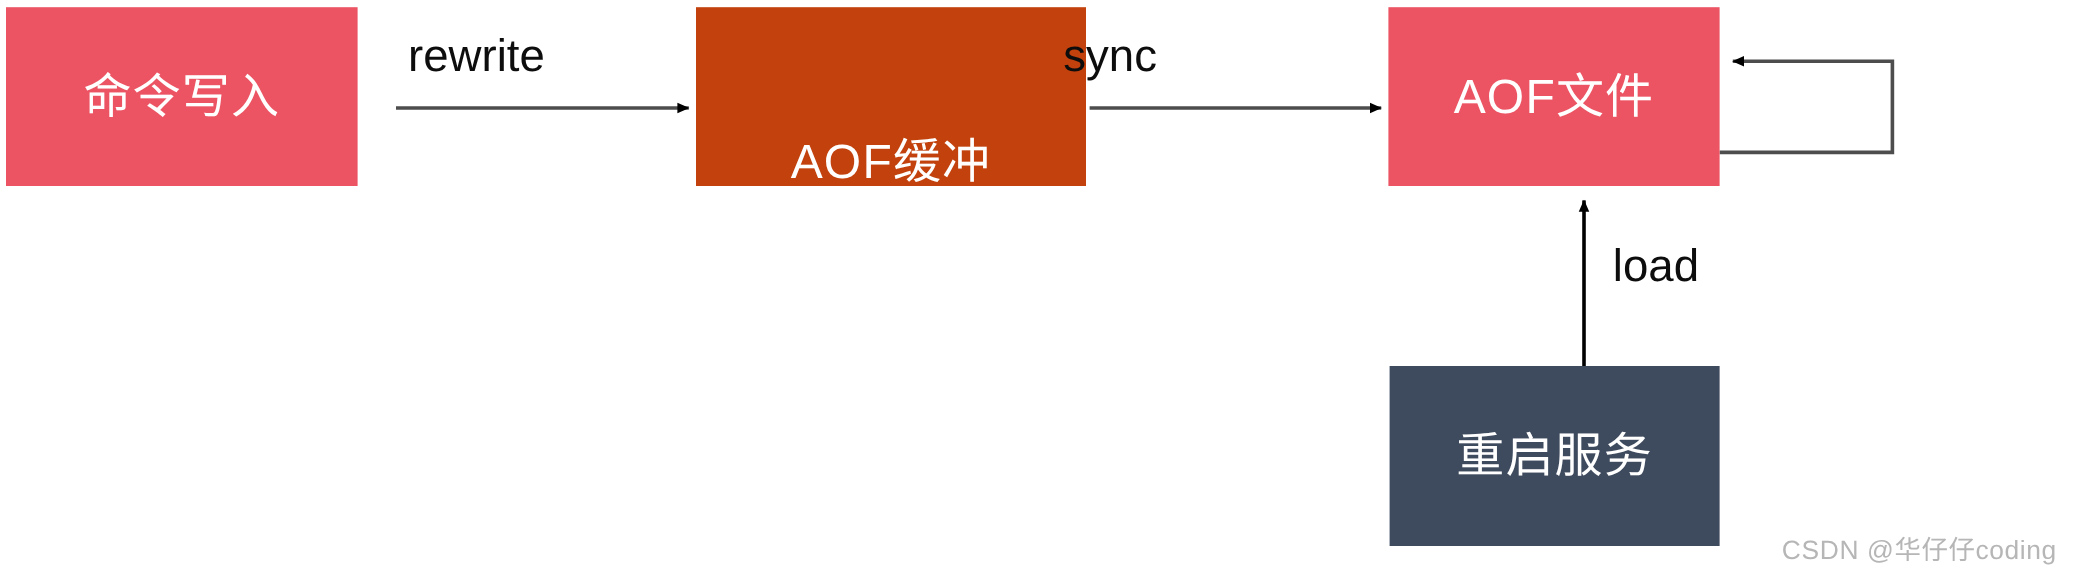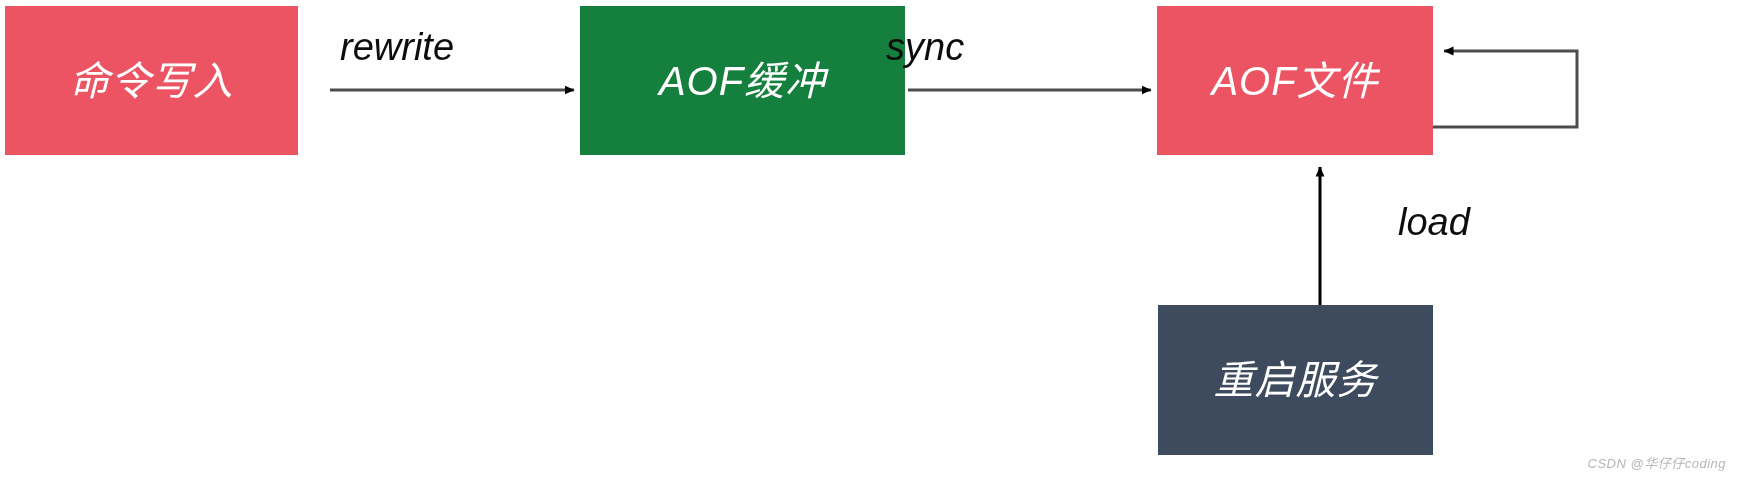--- a/index.html
+++ b/index.html
@@ -10,21 +10,20 @@
   }
   body {
     font-family: "Liberation Sans", "DejaVu Sans", sans-serif;
   }
   #canvas {
     position: relative;
     width: 1738px;
     height: 481px;
     background: #ffffff;
     overflow: hidden;
-    font-style: italic;
   }
   .node {
     position: absolute;
     display: flex;
     align-items: center;
     justify-content: center;
     box-sizing: border-box;
     color: #ffffff;
     font-size: 40px;
     font-weight: 400;
@@ -38,21 +37,22 @@
     top: 6px;
     width: 293px;
     height: 149px;
     background: #EC5464;
   }
   .node-aof-buffer {
     left: 580px;
     top: 6px;
     width: 325px;
     height: 149px;
-    background: #15803d;
+    background: #c2410c;
+    align-items: flex-end;
   }
   .node-aof-file {
     left: 1157px;
     top: 6px;
     width: 276px;
     height: 149px;
     background: #EC5464;
   }
   .node-restart-service {
     left: 1158px;
@@ -73,26 +73,26 @@
     position: absolute;
     font-size: 38px;
     color: #0d0d0d;
     line-height: 1;
     white-space: nowrap;
     user-select: none;
   }
   .label-append { left: 340px; top: 28px; }
   .label-sync   { left: 886px; top: 28px; }
   .label-rewrite{ left: 1592px; top: 56px; }
-  .label-load   { left: 1398px; top: 203px; }
+  .label-load   { left: 1344px; top: 203px; }
   .watermark {
     position: absolute;
-    right: 12px;
+    right: 24px;
     bottom: 9px;
-    font-size: 13px;
+    font-size: 22px;
     color: #b6b6b6;
     letter-spacing: 0.5px;
     white-space: nowrap;
     user-select: none;
   }
 </style>
 </head>
 <body>
 
 <div id="canvas">

